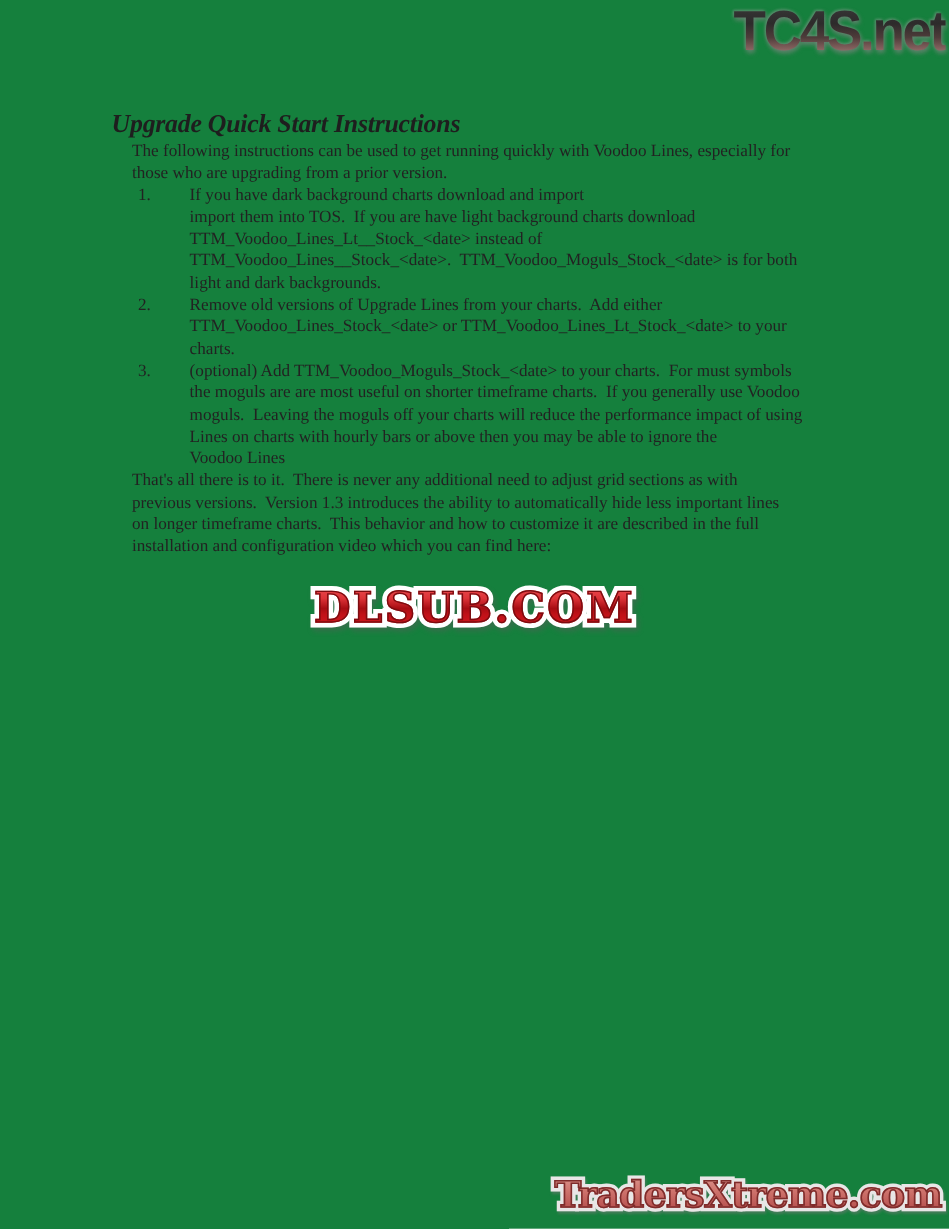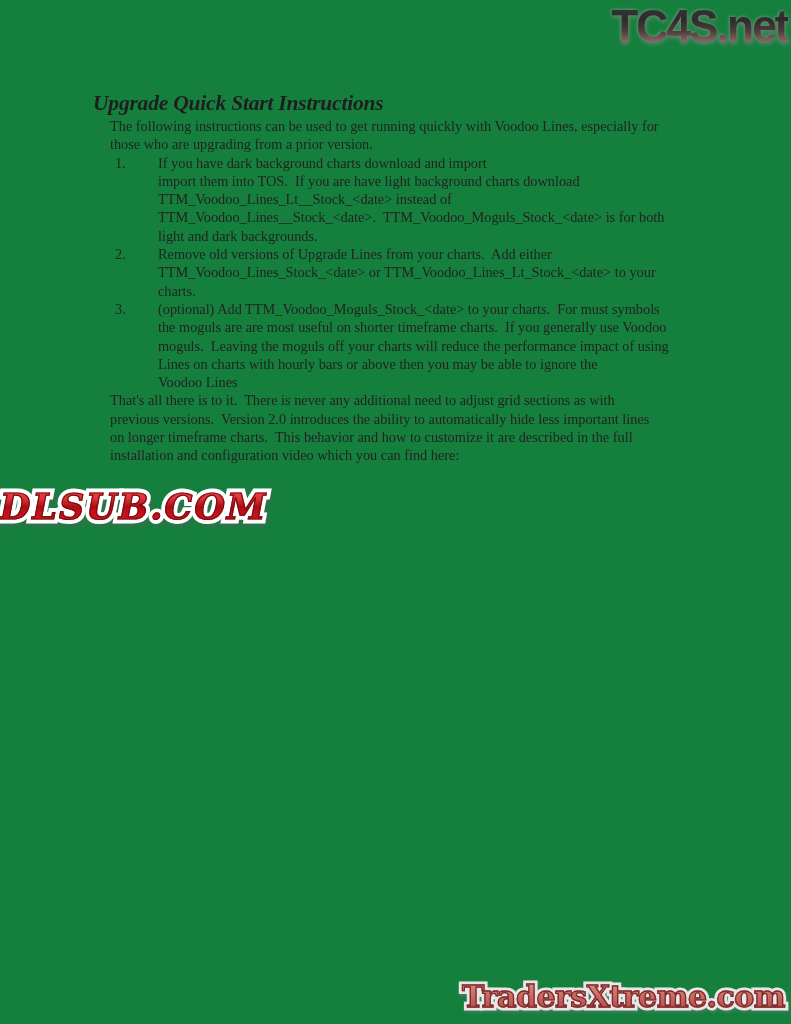--- a/index.html
+++ b/index.html
@@ -59,22 +59,21 @@
     flex:0 0 48px;
     font-size:14.3px;
     line-height:18.3px;
     color:#222222;
   }
   .li-lines { flex:1 1 auto; }
 
   
   .dlsub-wrap {
     position:absolute; left:0; top:486px; width:791px;
-    text-align:left;
-    font-style:italic;
+    text-align:center;
   }
   .badge {
     position:relative; display:inline-block;
     font-weight:bold;
   }
   .badge .layer-stroke, .badge .layer-fill {
     display:inline-block;
     white-space:pre;
   }
   .dlsub-badge {
@@ -169,21 +168,21 @@
           <div class="line">moguls.  Leaving the moguls off your charts will reduce the performance impact of using</div>
           <div class="line">Lines on charts with hourly bars or above then you may be able to ignore the</div>
           <div class="line">Voodoo Lines</div>
         </div>
       </div>
 
     </div>
 
     <div class="para">
       <div class="line">That's all there is to it.  There is never any additional need to adjust grid sections as with</div>
-      <div class="line">previous versions.  Version 2.0 introduces the ability to automatically hide less important lines</div>
+      <div class="line">previous versions.  Version 1.3 introduces the ability to automatically hide less important lines</div>
       <div class="line">on longer timeframe charts.  This behavior and how to customize it are described in the full</div>
       <div class="line">installation and configuration video which you can find here:</div>
     </div>
   </div>
 
   <div class="dlsub-wrap">
     <span class="badge dlsub-badge">
       <span class="layer-stroke">DLSUB.COM</span>
       <span class="layer-fill">DLSUB.COM</span>
     </span>

